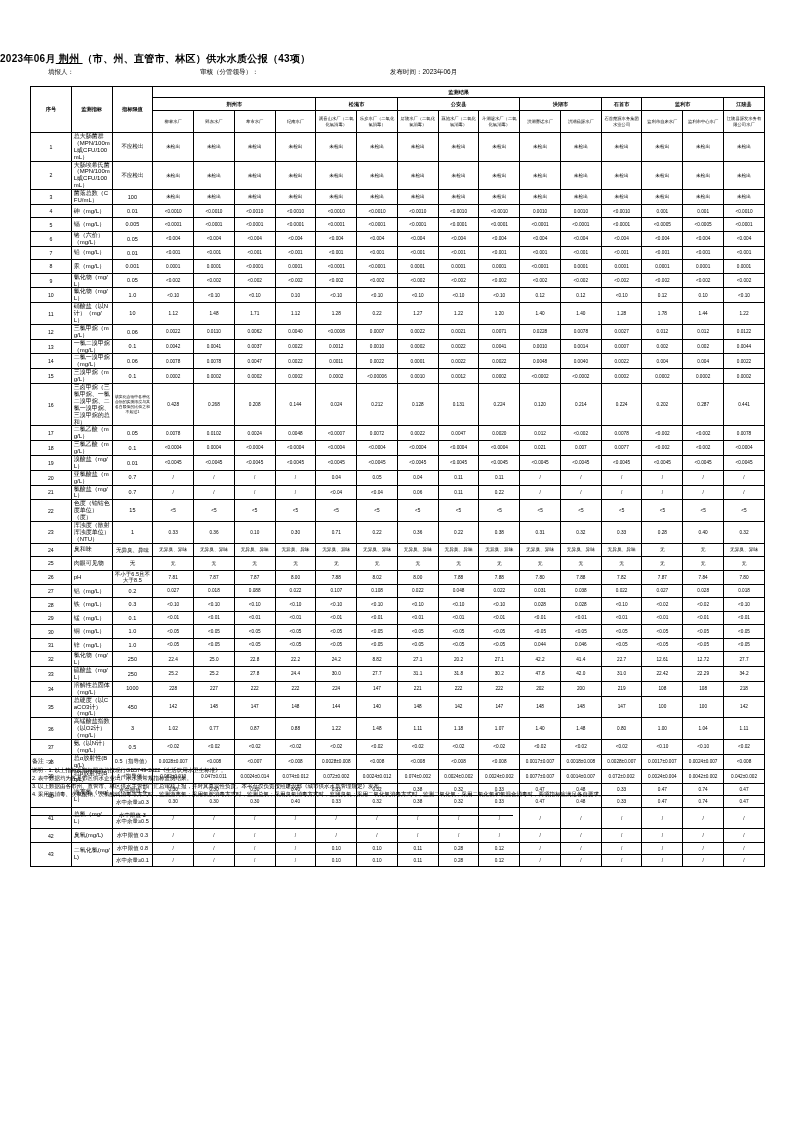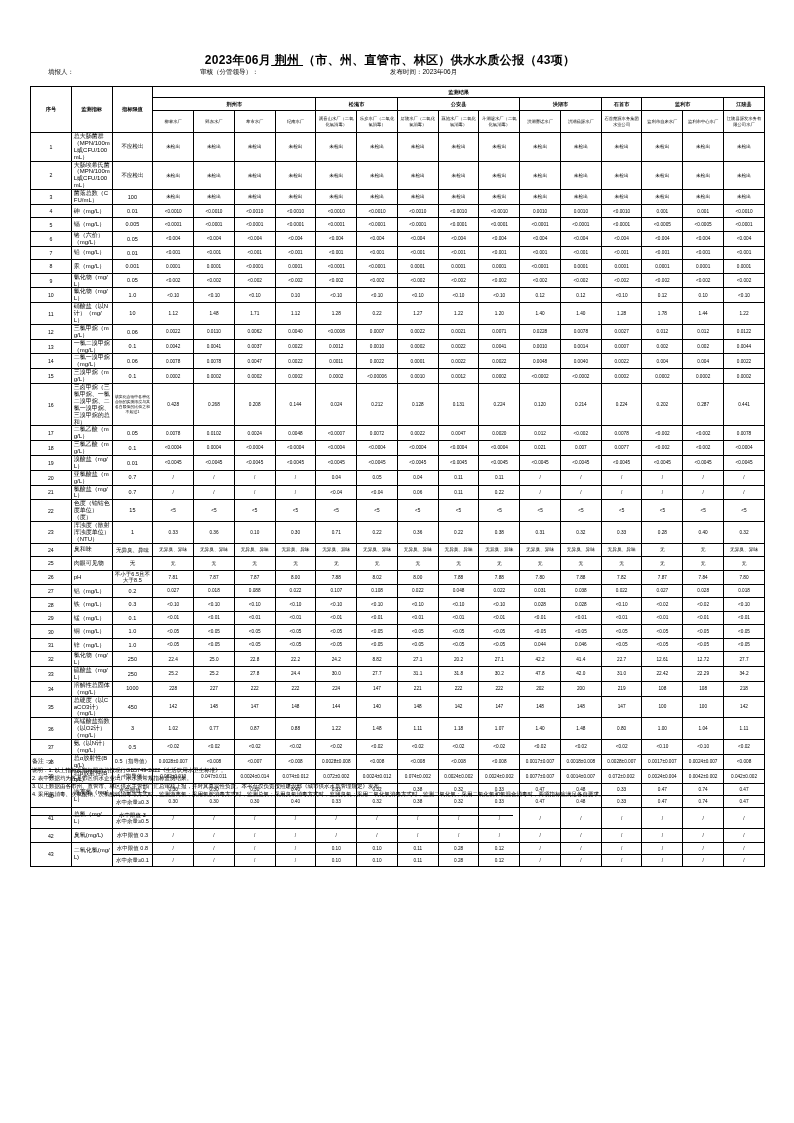--- a/index.html
+++ b/index.html
@@ -1,19 +1,19 @@
 <!DOCTYPE html>
 <html><head>
 <meta charset="utf-8">
 <style>
   html,body{margin:0;padding:0;background:#e8e8e8;}
   .page{position:relative;width:794px;height:1123px;margin:0 auto;background:#ffffff;
         font-family:"Liberation Sans","DejaVu Sans",sans-serif;color:#000;overflow:hidden;}
-  .title{position:absolute;top:52px;left:0;width:780px;text-align:center;
-         font-size:12px;font-weight:bold;letter-spacing:0.3px;}
+  .title{position:absolute;top:52px;left:0;width:780px;
+         font-size:10px;font-weight:bold;letter-spacing:0.3px;}
   .title .u{text-decoration:underline;}
   .meta{position:absolute;top:68px;left:0;width:794px;height:12px;font-size:6.5px;}
   .meta span{position:absolute;top:0;white-space:nowrap;}
   .meta .m1{left:48px;} .meta .m2{left:200px;} .meta .m3{left:390px;}
 
   table{position:absolute;top:86px;left:30px;width:735px;border-collapse:collapse;
         table-layout:fixed;}
   th,td{border:0.8px solid #000;padding:0;margin:0;text-align:center;vertical-align:middle;
         overflow:hidden;word-break:break-all;}
   thead tr.h1{height:11px;} thead tr.h2{height:13px;} thead tr.h3{height:22px;}

